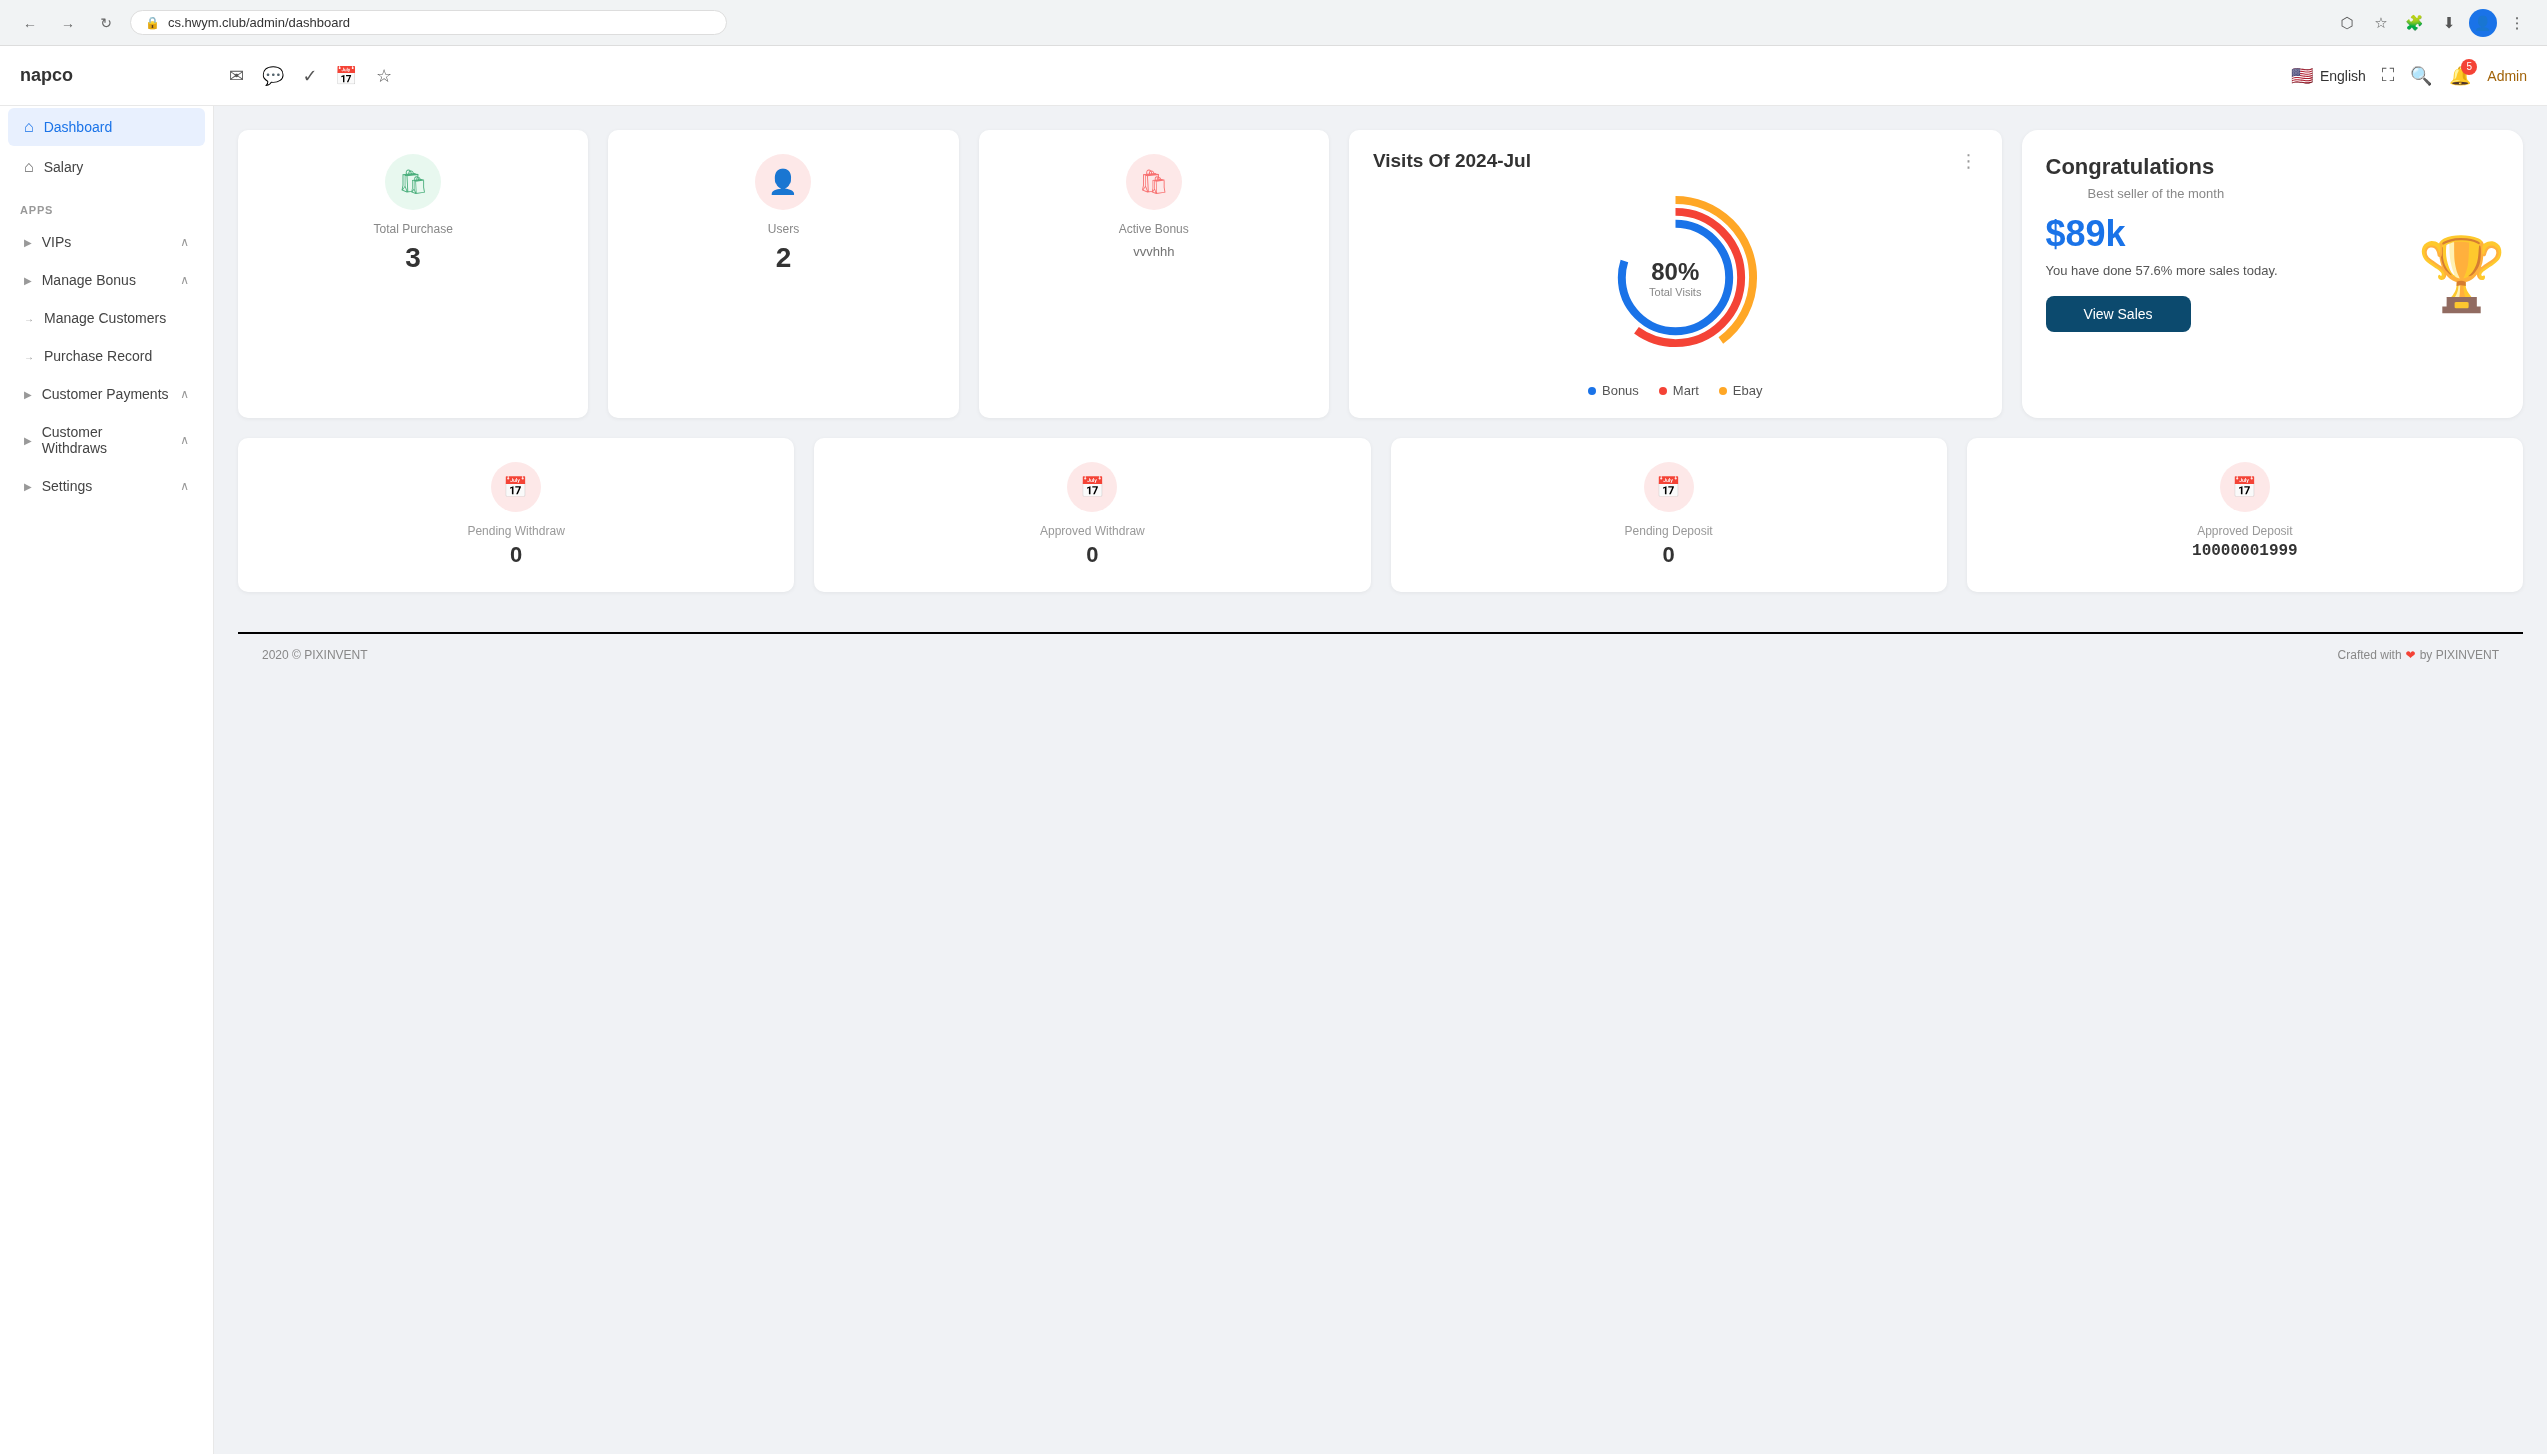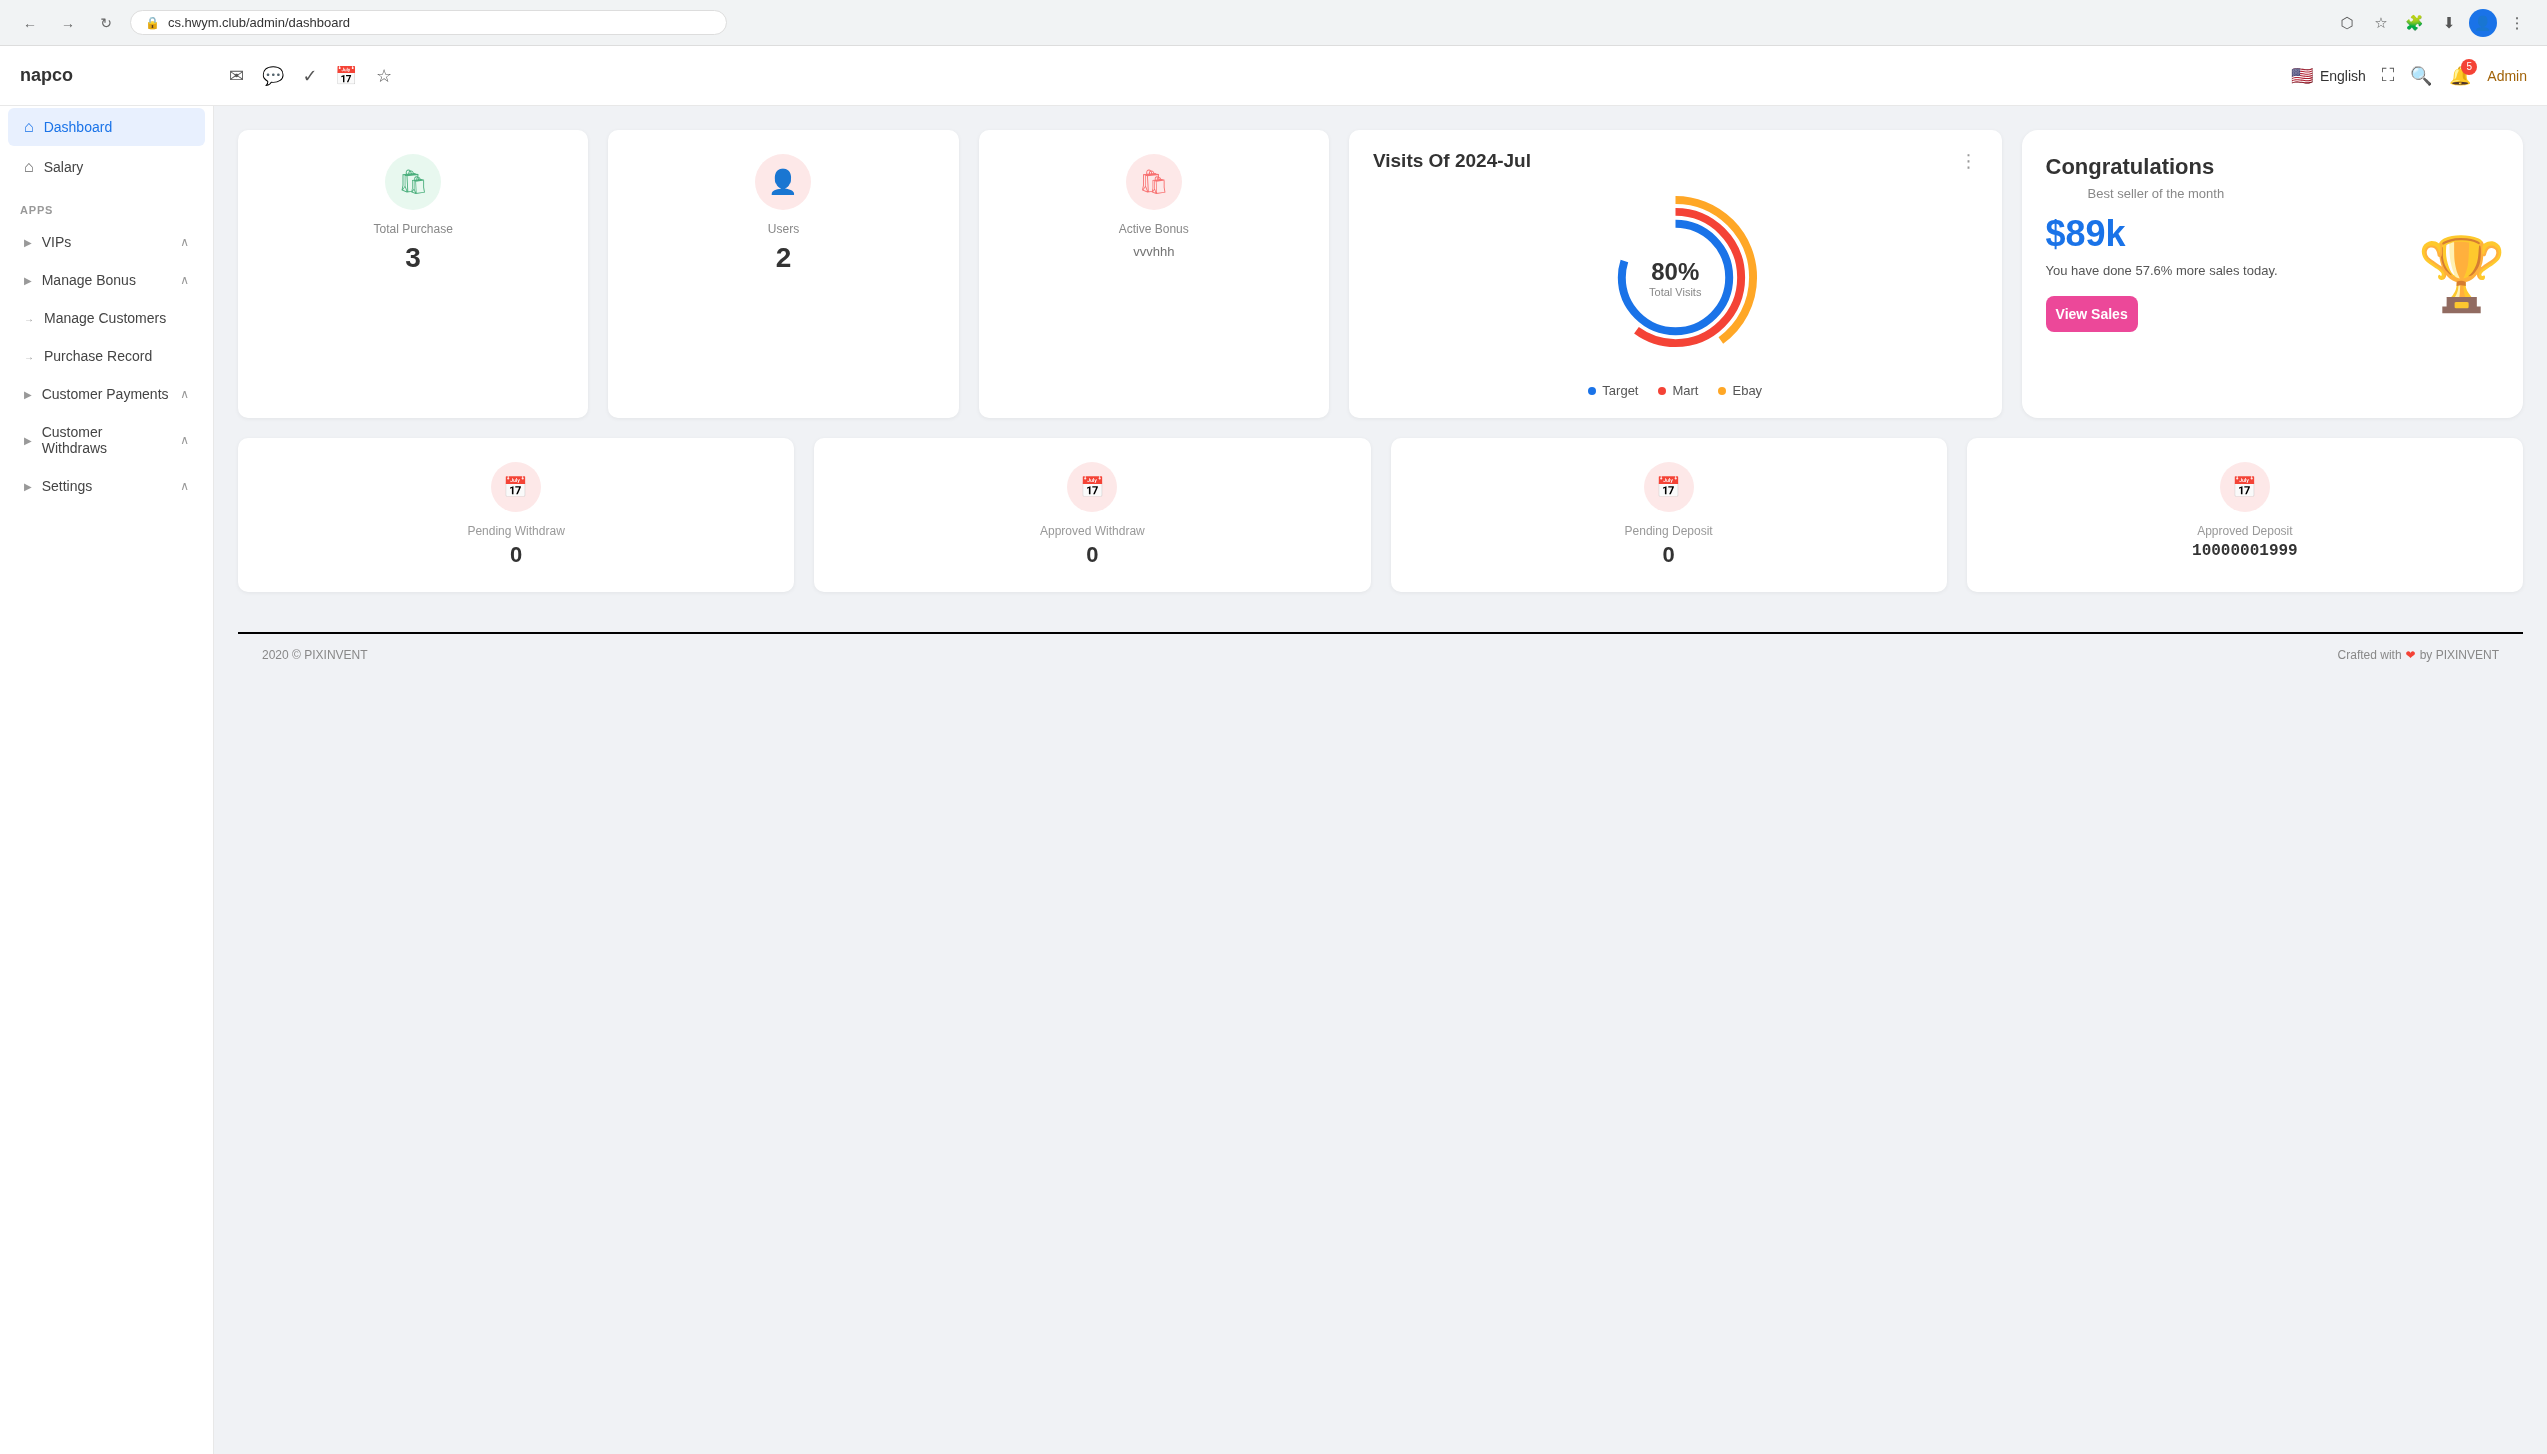--- a/index.html
+++ b/index.html
@@ -252,24 +252,24 @@
       flex: 1.5;
       box-shadow: 0 1px 4px rgba(0,0,0,0.06);
       position: relative;
       overflow: hidden;
     }
     .congrats-title { font-size: 22px; font-weight: 700; color: #333; margin-bottom: 6px; }
     .congrats-sub { font-size: 13px; color: #888; margin-bottom: 12px; padding-left: 42px; }
     .congrats-amount { font-size: 36px; font-weight: 800; color: #1a73e8; margin-bottom: 8px; }
     .congrats-desc { font-size: 13px; color: #555; margin-bottom: 18px; }
     .view-sales-btn {
-      background: #ec4899; color: white;
+      background: #0c4a6e; color: white;
       border: none; border-radius: 8px;
-      padding: 10px 10px; font-size: 14px;
-      cursor: pointer; font-weight: 700;
+      padding: 10px 38px; font-size: 14px;
+      cursor: pointer; font-weight: 400;
     }
     .trophy-illustration {
       position: absolute;
       right: 16px; top: 50%;
       transform: translateY(-50%);
       font-size: 72px;
       opacity: 0.9;
     }
 
     
@@ -458,21 +458,21 @@
                 <circle cx="90" cy="90" r="54" fill="none" stroke="#1a73e8" stroke-width="8" stroke-dasharray="271 68" stroke-dashoffset="0"></circle>
               </svg>
               <div class="donut-center-text">
                 <div class="donut-percent">80%</div>
                 <div class="donut-label">Total Visits</div>
               </div>
             </div>
             <div class="chart-legend">
               <div class="legend-item">
                 <span class="legend-dot" style="background:#1a73e8;"></span>
-                <span>Target</span>
+                <span>Bonus</span>
               </div>
               <div class="legend-item">
                 <span class="legend-dot" style="background:#f44336;"></span>
                 <span>Mart</span>
               </div>
               <div class="legend-item">
                 <span class="legend-dot" style="background:#ffa726;"></span>
                 <span>Ebay</span>
               </div>
             </div>

